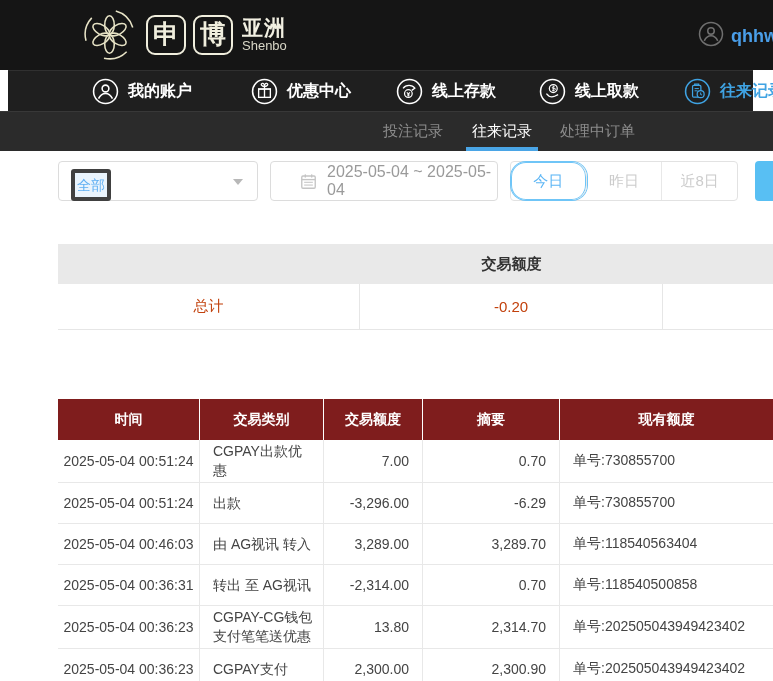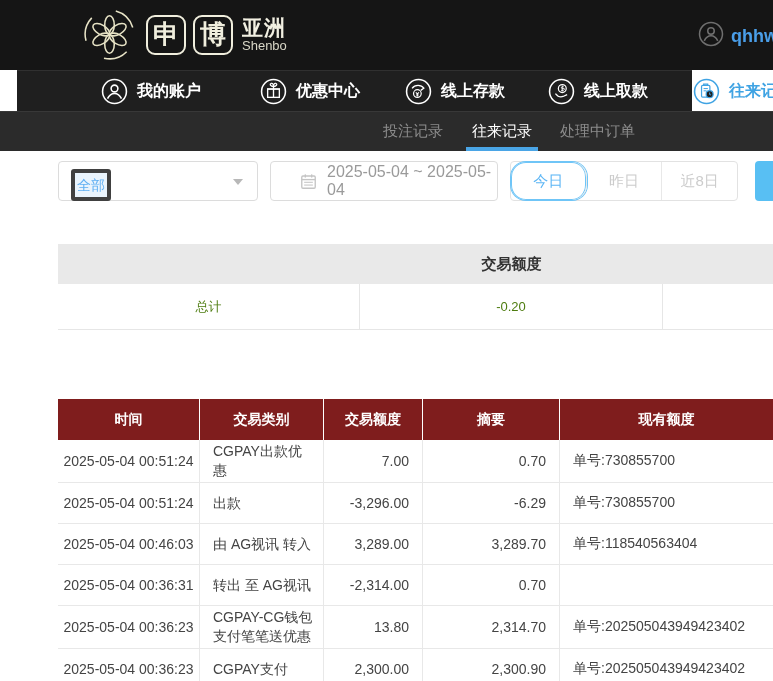--- a/index.html
+++ b/index.html
@@ -14,21 +14,21 @@
   .logo-flower svg{display:block;}
   .logo-box{width:36px;height:36px;border:2px solid #f0eedd;border-radius:9px;color:#f0eedd;
     font-size:26px;font-weight:bold;display:flex;align-items:center;justify-content:center;}
   .logo-boxes{display:flex;gap:7px;}
   .logo-suffix{display:flex;flex-direction:column;justify-content:center;line-height:1.05;}
   .logo-suffix .cn{color:#f2f0e2;font-size:21px;font-weight:bold;letter-spacing:1px;}
   .logo-suffix .en{color:#d9d7c7;font-size:13px;}
   .userbox{position:absolute;left:698px;top:21px;display:flex;align-items:center;gap:7px;cursor:pointer;}
   .userbox .uname{color:#4a9ee8;font-size:18px;font-weight:bold;white-space:nowrap;}
   
-  .mainnav{position:absolute;top:70px;left:17px;width:675px;height:41px;background:#1f1f1f;
+  .mainnav{position:absolute;top:70px;left:8px;width:745px;height:41px;background:#1f1f1f;
     border-top:1px solid #303030;box-sizing:border-box;}
   .nav-item{position:absolute;top:0;height:40px;display:flex;align-items:center;gap:9px;
     color:#fff;cursor:pointer;white-space:nowrap;}
   .nav-item .nav-label{font-size:16px;font-weight:bold;}
   .nav-item.active{color:#3fa3e3;}
   .nav-item svg{display:block;}
   
   .subnav{position:absolute;top:111px;left:0;width:773px;height:40px;background:#2b2b2b;
     border-top:1px solid #383838;box-sizing:border-box;}
   .tab{position:absolute;top:0;height:39px;line-height:37px;font-size:15px;color:#8c8c8c;
@@ -53,21 +53,21 @@
   .qbtn:last-child{border-right:none;}
   .qbtn.active{color:#5db6f5;box-shadow:0 0 0 1px #6fc5f7 inset, 0 0 0 1px #6fc5f7;border-radius:15px;z-index:2;}
   .search-btn{position:absolute;left:755px;top:161px;width:46px;height:40px;background:#58bff3;
     border:none;border-radius:4px;cursor:pointer;}
   
   .summary{position:absolute;left:58px;top:244px;width:715px;}
   .summary-header{height:40px;background:#e9e9e9;position:relative;}
   .summary-header .shlabel{position:absolute;left:302px;width:303px;top:0;height:40px;line-height:40px;
     text-align:center;font-size:15px;font-weight:bold;color:#333;}
   .summary-row{display:grid;grid-template-columns:302px 303px 1fr;height:45px;border-bottom:1px solid #e6e6e6;}
-  .summary-row .scell{display:flex;align-items:center;justify-content:center;font-size:13px;color:#4d7c0f;}
+  .summary-row .scell{display:flex;align-items:center;justify-content:center;font-size:15px;color:#c2410c;}
   .summary-row .scell.bordered{border-right:1px solid #e6e6e6;}
   
   .rtable{position:absolute;left:58px;top:399px;width:715px;}
   .thead{display:grid;grid-template-columns:142px 124px 99px 137px 1fr;height:41px;background:#7f1d1d;}
   .th{color:#fff;font-weight:bold;font-size:14px;display:flex;align-items:center;justify-content:center;
     border-right:1px solid #fff;}
   .th:last-child{border-right:none;}
   .trow{display:grid;grid-template-columns:142px 124px 99px 137px 1fr;min-height:40px;border-bottom:1px solid #e8e8e8;}
   .cell{font-size:14px;color:#444;display:flex;align-items:center;border-right:1px solid #e8e8e8;box-sizing:border-box;}
   .cell.c0{justify-content:center;}
@@ -249,20 +249,21 @@
         <div class="cell c1">由 AG视讯 转入</div>
         <div class="cell c2">3,289.00</div>
         <div class="cell c3">3,289.70</div>
         <div class="cell c4">单号:118540563404</div>
       </div>
       <div class="trow">
         <div class="cell c0">2025-05-04 00:36:31</div>
         <div class="cell c1">转出 至 AG视讯</div>
         <div class="cell c2">-2,314.00</div>
         <div class="cell c3">0.70</div>
+        <div class="cell c4">单号:118540500858</div>
       </div>
       <div class="trow">
         <div class="cell c0">2025-05-04 00:36:23</div>
         <div class="cell c1">CGPAY-CG钱包支付笔笔送优惠</div>
         <div class="cell c2">13.80</div>
         <div class="cell c3">2,314.70</div>
         <div class="cell c4">单号:202505043949423402</div>
       </div>
       <div class="trow">
         <div class="cell c0">2025-05-04 00:36:23</div>

